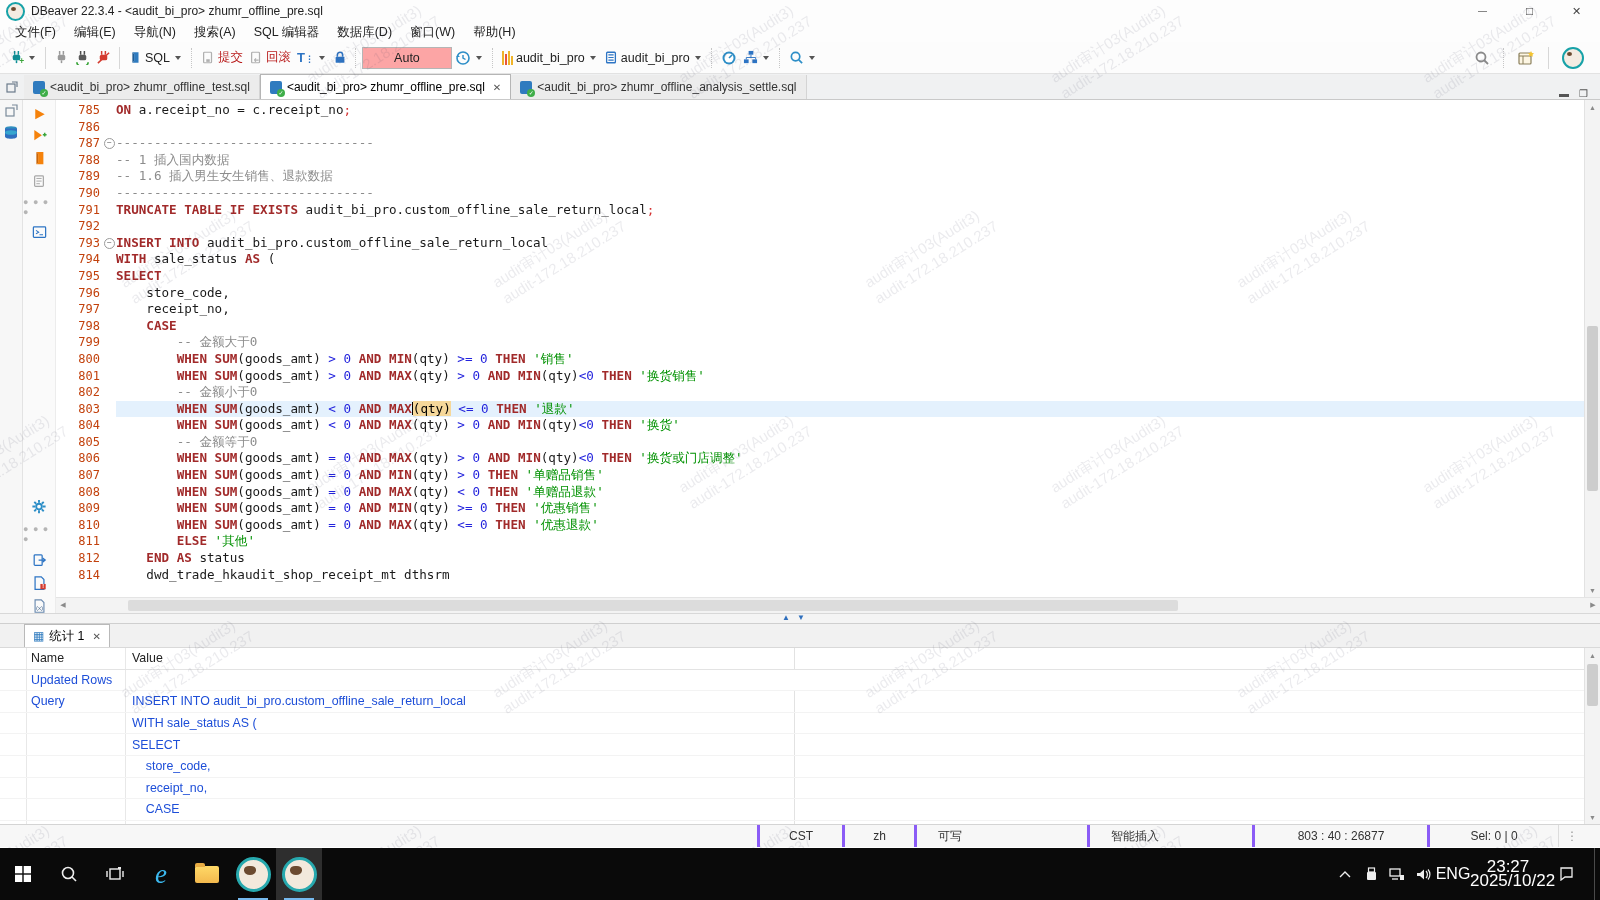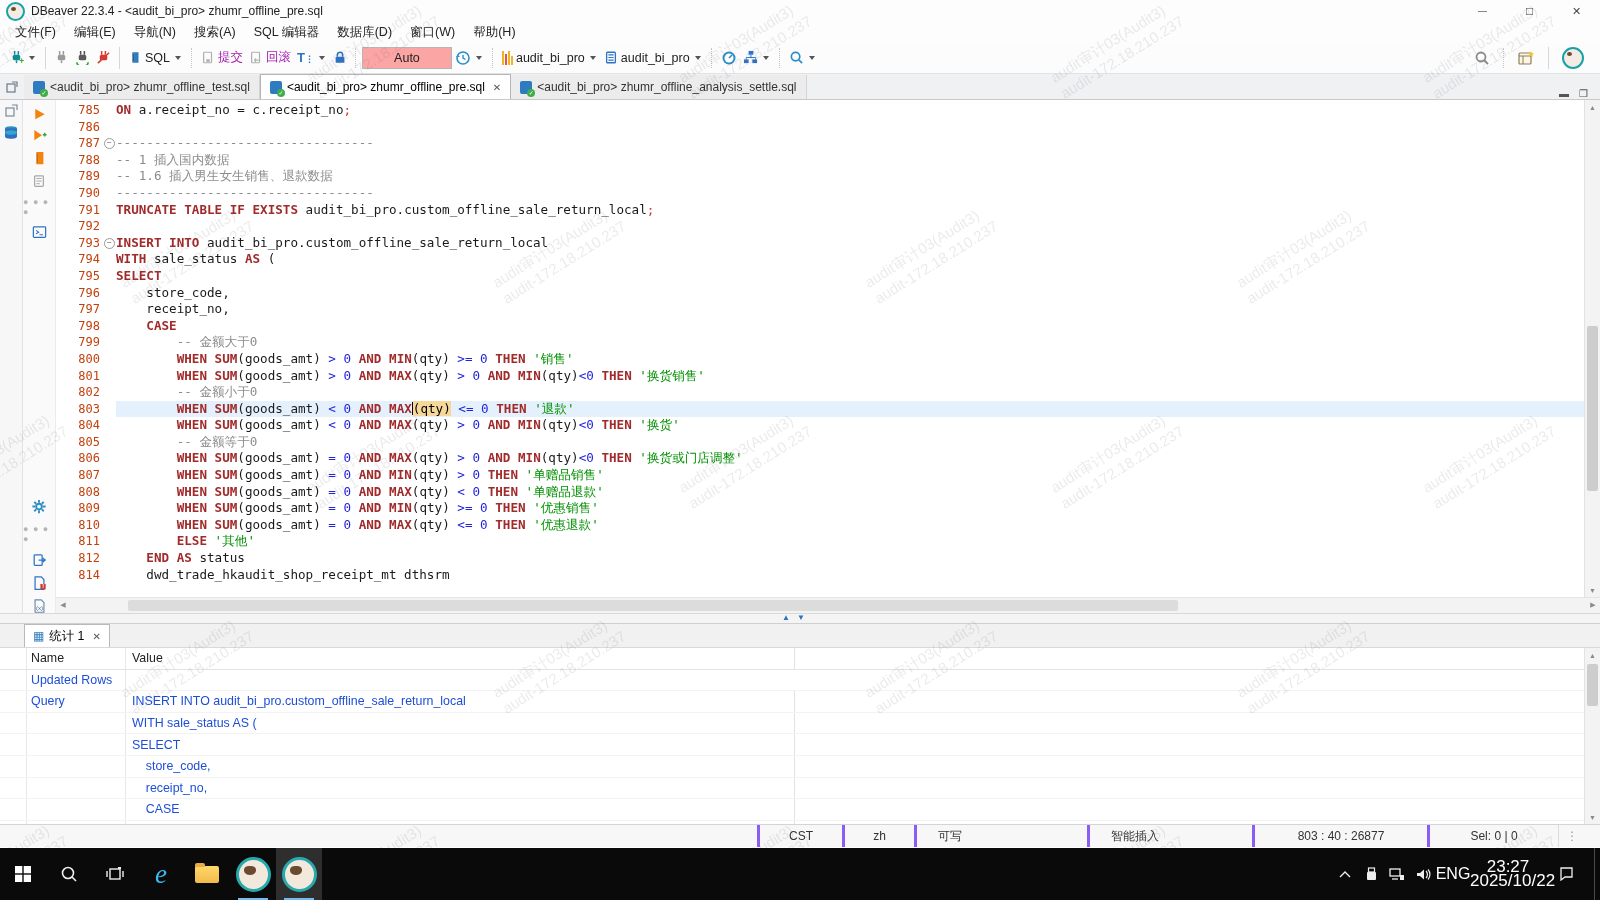--- a/index.html
+++ b/index.html
@@ -18,21 +18,21 @@
 
   
   .menubar{height:20px;background:#fdfdfd;display:flex;align-items:center;padding-left:6px;font-size:12.5px;color:#222}
   .menu-item{padding:2px 9px;white-space:nowrap}
 
   
   .toolbar{height:31px;background:#fcfcfc;border-bottom:1px solid #e2e2e2;display:flex;align-items:center;padding-left:6px;font-size:12.5px;color:#222}
   .tb-sep{width:1px;height:20px;border-left:1px dotted #c6c6c6;margin:0 5px}
   .tb-vline{width:1px;height:22px;background:#d7d7d7;margin:0 5px}
   .tb-btn{display:flex;align-items:center;gap:3px;padding:2px 3px;white-space:nowrap}
-  .tb-btn.disabled{color:#a21caf}
+  .tb-btn.disabled{color:#b91c1c}
   .dd{width:0;height:0;border-left:3.5px solid transparent;border-right:3.5px solid transparent;border-top:4px solid #555;margin:0 2px}
   .auto-box{border:1px solid #b5b5b5;background:#fca5a5;width:88px;height:20px;display:flex;align-items:center;justify-content:center}
   .tico{display:block}
   .t-icon{color:#2d74c4;font-weight:bold;font-size:13px}
   .t-icon::after{content:"⋮";font-size:9px;color:#2d74c4}
   .bars-icon{display:flex;gap:1px;align-items:flex-end;height:14px}
   .bars-icon i{display:block;width:2px;background:#f0b429}
   .bars-icon i:nth-child(1){height:14px}.bars-icon i:nth-child(2){height:11px;background:#e8553a}
   .bars-icon i:nth-child(3){height:14px}.bars-icon i:nth-child(4){height:9px}
   .toolbar-right{margin-left:auto;display:flex;align-items:center;gap:8px;padding-right:10px}

